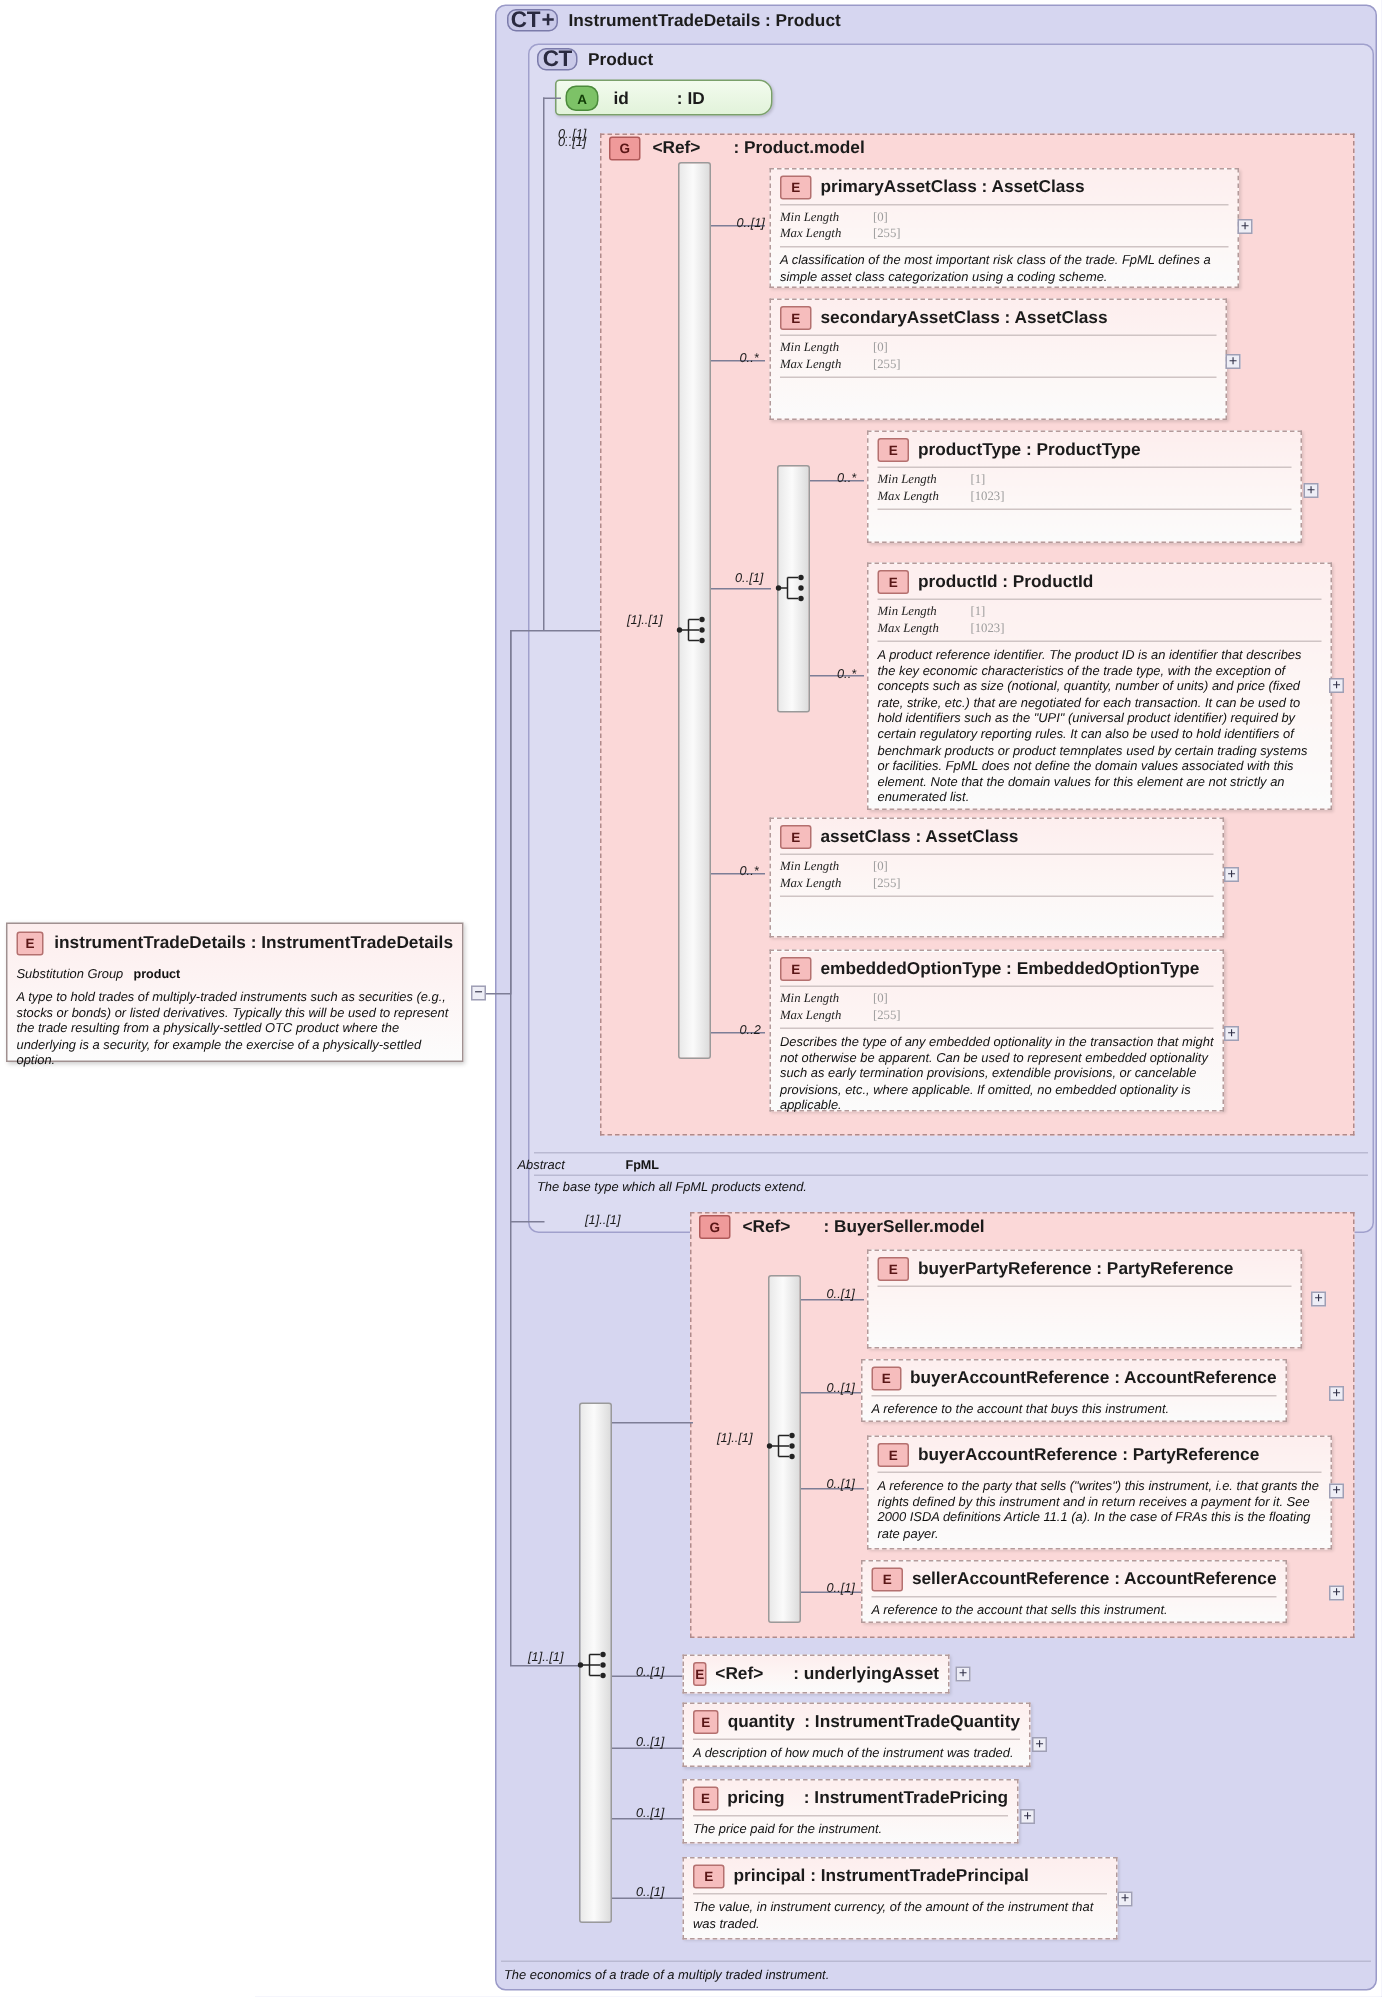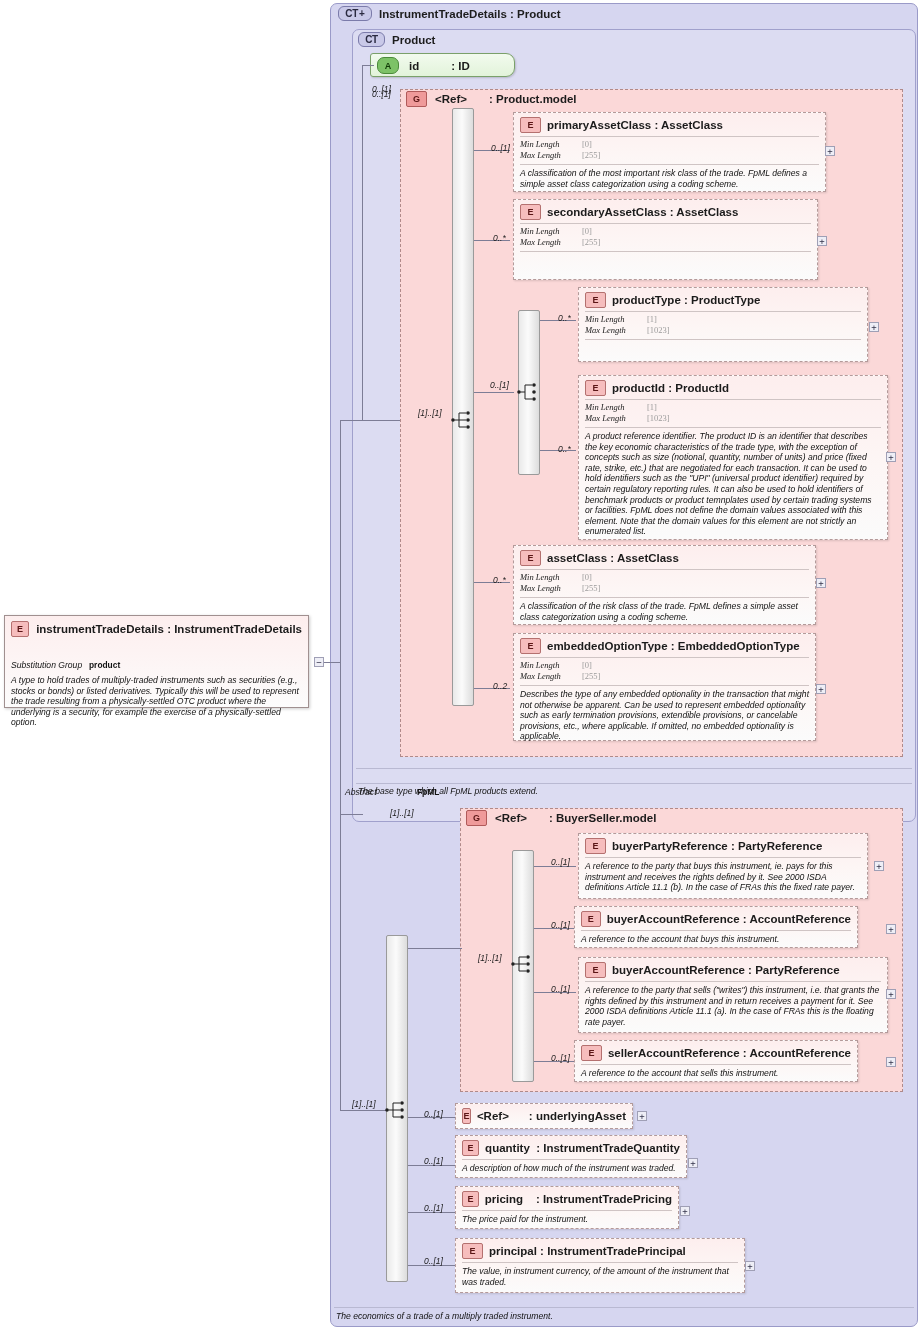--- a/index.html
+++ b/index.html
@@ -15,21 +15,21 @@
     box-sizing:border-box;
   }
   .ct-inner{
     left:352px;top:29px;width:564px;height:793px;
     background:#dcdcf2;border:1px solid #a0a0cc;border-radius:7px;
     box-sizing:border-box;
   }
   .ct-badge{
     display:inline-flex;align-items:center;justify-content:center;
     border:1px solid #7b7baa;border-radius:6px;background:#c9c9e8;
-    color:#2a2a40;font-size:10px;font-weight:bold;
+    color:#2a2a40;font-size:15px;font-weight:bold;
     padding:0 3px;height:13px;line-height:12px;letter-spacing:-.3px;
   }
   .ct-title{font-size:11.5px;font-weight:bold;color:#1d1d1d;}
 
   
   .attr-box{
     left:370px;top:53px;width:145px;height:24px;
     background:linear-gradient(#f2fbee,#e2f3da);
     border:1px solid #7aa06a;border-radius:3px 9px 9px 3px;
     box-shadow:1px 1px 2px rgba(0,0,0,.17);
@@ -89,21 +89,21 @@
   .seqicon{width:26px;height:22px;}
 
   
   .ln{background:#7d7d96;}
   .lnh{height:1px;}
   .lnv{width:1px;}
 
   .card{font-size:8.5px;font-style:italic;color:#1b1b1b;white-space:nowrap;}
 
   
-  .proprow{display:flex;align-items:center;font-size:8.6px;margin-top:16px;}
+  .proprow{display:flex;align-items:center;font-size:8.6px;}
   .proprow .pk{font-style:italic;width:72px;color:#131313;}
   .proprow .pv{font-weight:bold;font-size:8.4px;color:#131313;}
 
   
   .strip{font-size:8.6px;font-style:italic;color:#111;}
   .hr{height:1px;background:#b9b9d2;}
 
   
   .std{
     left:4px;top:615px;width:305px;height:93px;box-sizing:border-box;
@@ -297,21 +297,20 @@
     <div class="row">
         <span class="fname">Min Length</span>
         <span class="fval">[0]</span>
       </div>
     <div class="row">
         <span class="fname">Max Length</span>
         <span class="fval">[255]</span>
       </div>
   </div>
   <div class="rule"></div>
-  <div class="docu">A classification of the risk class of the trade. FpML defines a simple asset class categorization using a coding scheme.</div>
 </div>
 <div class="abs expander" style="left:816px;top:578px;">+</div>
 
 <div class="abs card" style="left:493px;top:681px;">0..2</div>
 <div class="abs el" style="left:513px;top:633px;width:303px;height:108px;">
   <div class="hdr">
       <span class="e-badge">E</span>
     <span class="node-title">embeddedOptionType : EmbeddedOptionType</span>
     </div>
   <div class="rule"></div>
@@ -357,21 +356,20 @@
 <div class="abs ln lnh" style="left:534px;top:992px;width:42px;"></div>
 <div class="abs ln lnh" style="left:534px;top:1061px;width:42px;"></div>
 
 <div class="abs card" style="left:551px;top:857px;">0..[1]</div>
 <div class="abs el" style="left:578px;top:833px;width:290px;height:66px;">
   <div class="hdr">
       <span class="e-badge">E</span>
     <span class="node-title">buyerPartyReference : PartyReference</span>
     </div>
   <div class="rule"></div>
-  <div class="docu">A reference to the party that buys this instrument, ie. pays for this instrument and receives the rights defined by it. See 2000 ISDA definitions Article 11.1 (b). In the case of FRAs this the fixed rate payer.</div>
 </div>
 <div class="abs expander" style="left:874px;top:861px;">+</div>
 
 <div class="abs card" style="left:551px;top:920px;">0..[1]</div>
 <div class="abs el" style="left:574px;top:906px;width:284px;height:42px;">
   <div class="hdr">
       <span class="e-badge">E</span>
     <span class="node-title">buyerAccountReference : AccountReference</span>
     </div>
   <div class="rule"></div>

